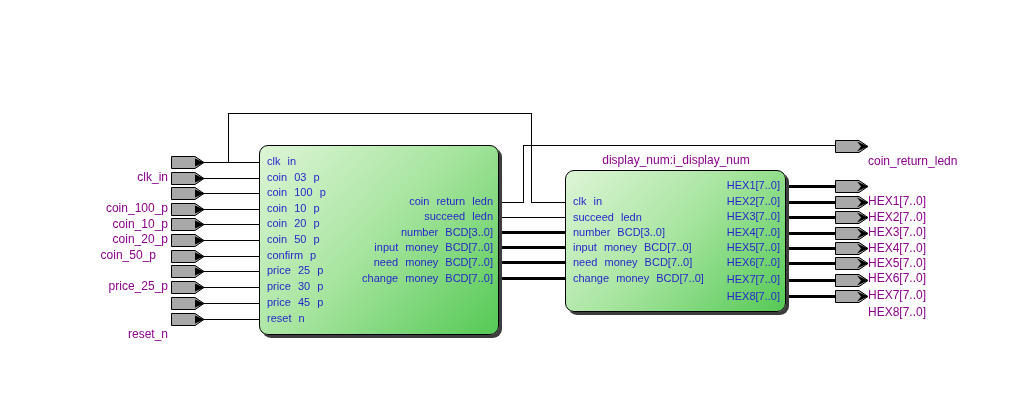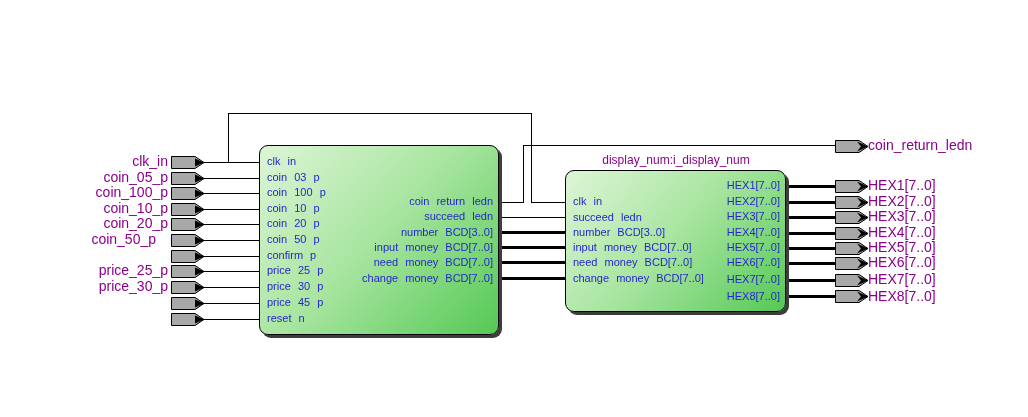--- a/index.html
+++ b/index.html
@@ -15,22 +15,23 @@
   .block-title{
     position:absolute;font-size:12px;color:#8b008b;text-align:center;
     height:13px;line-height:13px;white-space:pre;
   }
   .port{
     position:absolute;font-size:11px;color:#2626cc;height:13px;line-height:13px;
     white-space:pre;word-spacing:4px;
   }
   .port.r{text-align:right;}
   .pinlbl{
-    position:absolute;font-size:14px;color:#8b008b;height:13px;line-height:13px;
+    position:absolute;font-size:12px;color:#8b008b;height:13px;line-height:13px;
     white-space:pre;
+    margin-top:16px;
   }
   .pinlbl.l{text-align:right;}
   .pin{position:absolute;width:34px;height:13px;}
   .wire{position:absolute;background:#000;}
   .wire.h{height:1px;}
   .wire.v{width:1px;}
   .wire.bus{height:3px;}
 </style>
 </head>
 <body>
@@ -67,27 +68,26 @@
   <div class="wire bus" style="left:786px;top:185px;width:50px"></div>
   <div class="wire bus" style="left:786px;top:201px;width:50px"></div>
   <div class="wire bus" style="left:786px;top:216px;width:50px"></div>
   <div class="wire bus" style="left:786px;top:232px;width:50px"></div>
   <div class="wire bus" style="left:786px;top:247px;width:50px"></div>
   <div class="wire bus" style="left:786px;top:262px;width:50px"></div>
   <div class="wire bus" style="left:786px;top:279px;width:50px"></div>
   <div class="wire bus" style="left:786px;top:295px;width:50px"></div>
 
   <div class="pinlbl l" style="left:28px;top:155px;width:140px">clk_in</div>
-  <div class="pinlbl l" style="left:28px;top:171px;width:140px">coin_05_p</div>
   <div class="pinlbl l" style="left:28px;top:186px;width:140px">coin_100_p</div>
   <div class="pinlbl l" style="left:28px;top:202px;width:140px">coin_10_p</div>
   <div class="pinlbl l" style="left:28px;top:217px;width:140px">coin_20_p</div>
   <div class="pinlbl l" style="left:16px;top:233px;width:140px">coin_50_p</div>
   <div class="pinlbl l" style="left:28px;top:264px;width:140px">price_25_p</div>
-  <div class="pinlbl l" style="left:28px;top:280px;width:140px">price_30_p</div>
+  <div class="pinlbl l" style="left:28px;top:312px;width:140px">reset_n</div>
 
   <svg class="pin" style="left:171px;top:156px" viewBox="0 0 34 13">
       <polygon points="0.5,0.5 24,0.5 33,6.5 24,12.5 0.5,12.5" fill="#a8a8a8" stroke="#000"></polygon>
       <polygon points="24,2.5 33,6.5 24,10.5" fill="#000"></polygon>
     </svg>
   <svg class="pin" style="left:171px;top:172px" viewBox="0 0 34 13">
       <polygon points="0.5,0.5 24,0.5 33,6.5 24,12.5 0.5,12.5" fill="#a8a8a8" stroke="#000"></polygon>
       <polygon points="24,2.5 33,6.5 24,10.5" fill="#000"></polygon>
     </svg>
   <svg class="pin" style="left:171px;top:187px" viewBox="0 0 34 13">

